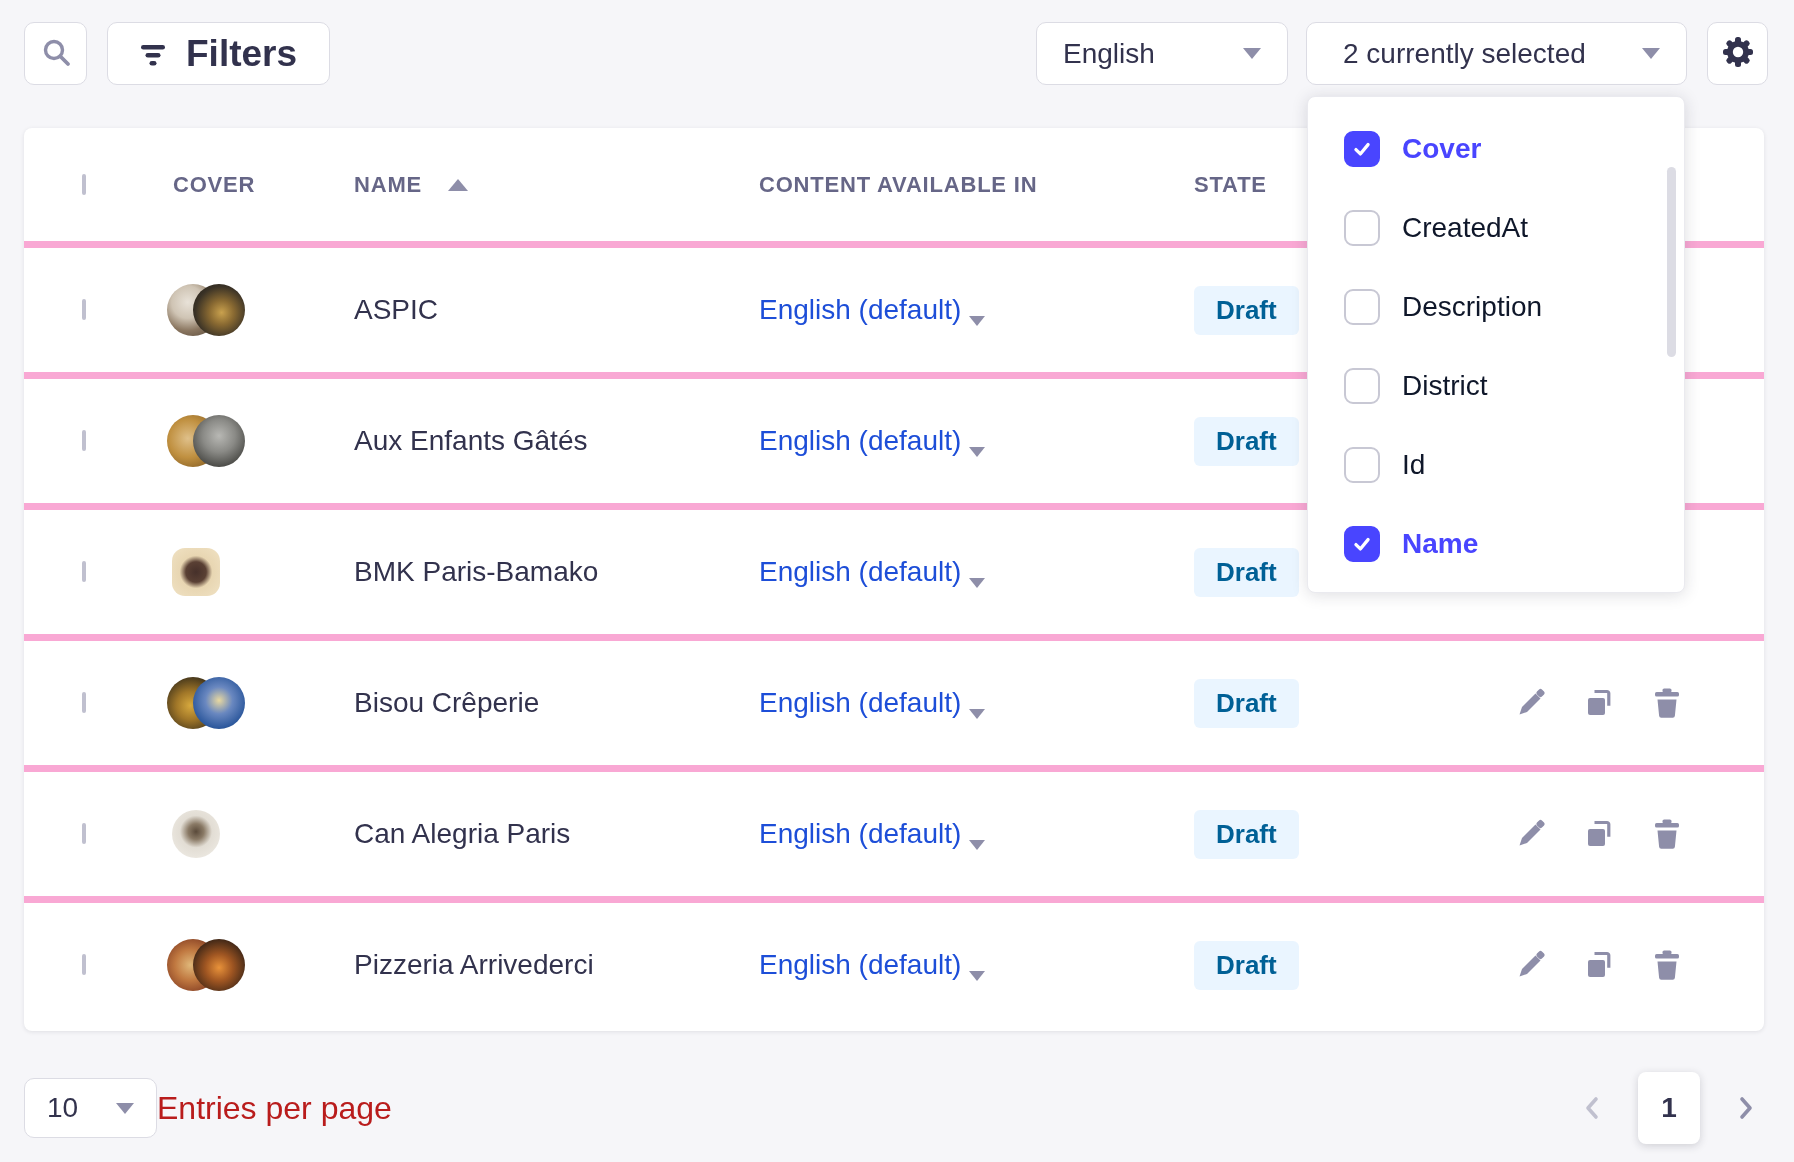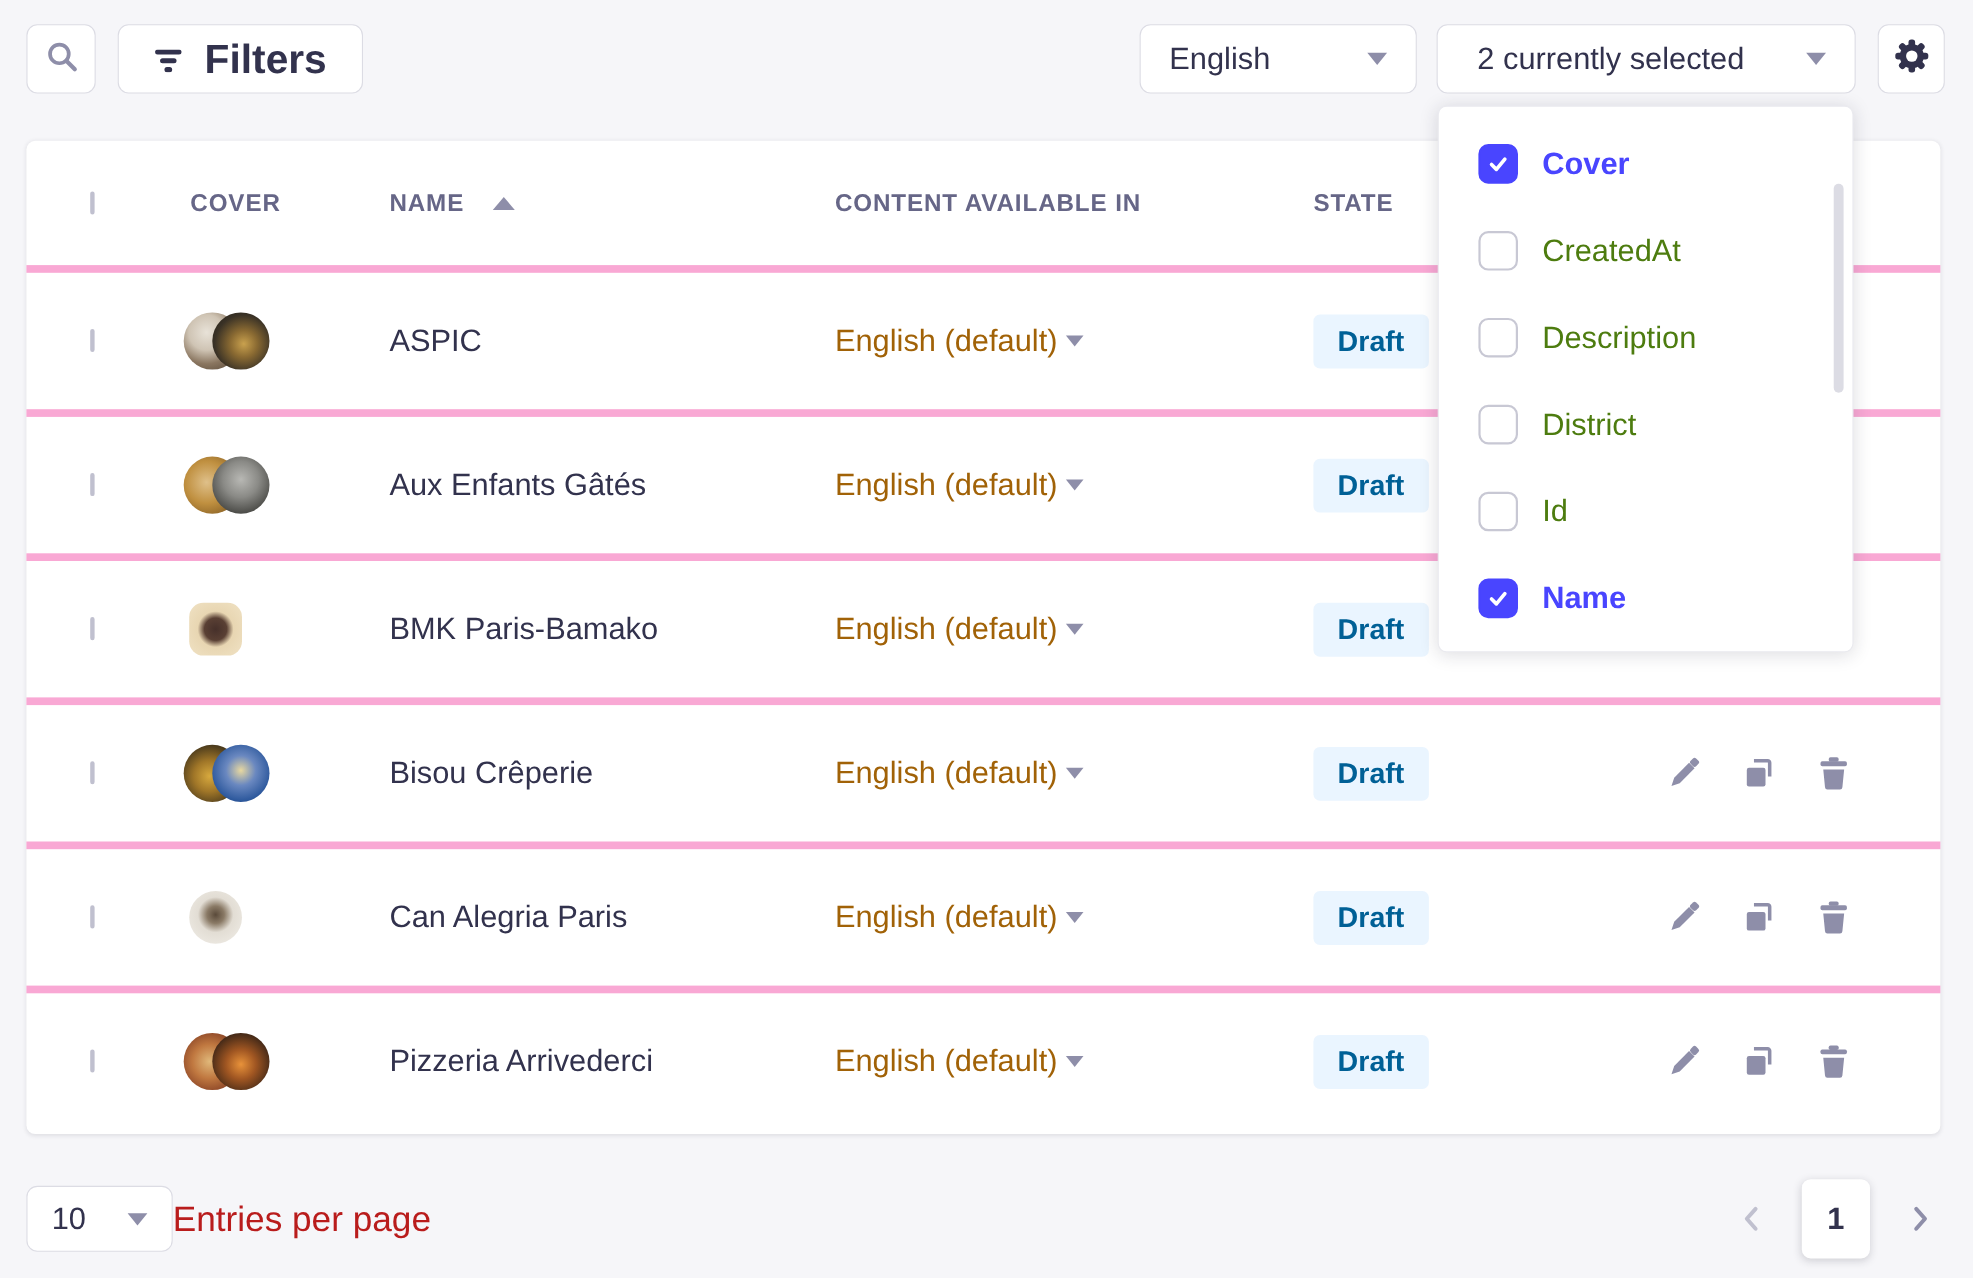--- a/index.html
+++ b/index.html
@@ -44,21 +44,21 @@
   .checkbox {
     width:34px; height:34px; margin-left:58px; border:2px solid #c0c0cf; border-radius:8px; background:#fff;
   }
   .sort-asc { width:0; height:0; margin-left:26px; border-left:10px solid transparent; border-right:10px solid transparent; border-bottom:12px solid #8e8ea9; }
   .avatars { display:flex; align-items:center; }
   .av { width:52px; height:52px; border-radius:50%; flex:0 0 auto; }
   .av + .av { margin-left:-26px; }
   .av.single { width:48px; height:48px; margin-left:5px; }
   .av.sq { border-radius:13px; }
   .name-cell { font-size:28px; font-weight:500; color:#32324d; }
-  .locale-cell { display:flex; align-items:center; gap:8px; font-size:28px; color:#a16207; }
+  .locale-cell { display:flex; align-items:flex-end; gap:8px; font-size:28px; color:#1d4ed8; }
   .locale-cell .caret-down { border-left-width:8px; border-right-width:8px; border-top-width:10px; }
   .badge {
     display:inline-block; justify-self:start; padding:9px 22px; border-radius:6px;
     background:#eaf5ff; color:#006096; font-size:26px; font-weight:700;
   }
   .actions { display:flex; align-items:center; gap:30px; margin-left:8px; }
   .act { width:38px; height:38px; display:flex; align-items:center; justify-content:center; }
   
   .dropdown {
     position:absolute; left:1307px; top:96px; width:378px; height:497px; z-index:10;
@@ -66,21 +66,21 @@
     box-shadow:0 2px 16px rgba(33,33,52,.15);
   }
   .dd-item { height:79px; display:flex; align-items:center; padding-left:36px; gap:22px; }
   .dd-box {
     width:36px; height:36px; border:2px solid #c8c8d4; border-radius:9px; background:#fff;
     display:flex; align-items:center; justify-content:center; flex:0 0 auto;
   }
   .dd-box svg { display:none; }
   .dd-item.on .dd-box { background:#4945ff; border-color:#4945ff; }
   .dd-item.on .dd-box svg { display:block; }
-  .dd-label { font-size:28px; color:#4d7c0f; }
+  .dd-label { font-size:28px; color:#0f172a; }
   .dd-item.on .dd-label { color:#4945ff; font-weight:700; }
   .dd-scrollbar { position:absolute; right:8px; top:70px; width:9px; height:190px; background:#dcdce4; border-radius:5px; }
   
   .footer { position:absolute; left:24px; right:26px; top:1072px; height:72px; display:flex; align-items:center; }
   .pagesize { width:133px; height:60px; padding:0 22px;gap:24px; }
   .entries-label { font-size:32px; color:#b91c1c; }
   .pager { display:flex; align-items:center; gap:24px; }
   .chev { width:44px; height:60px; display:flex; align-items:center; justify-content:center; }
   .page-box {
     width:62px; height:72px; background:#fff; border-radius:8px;

